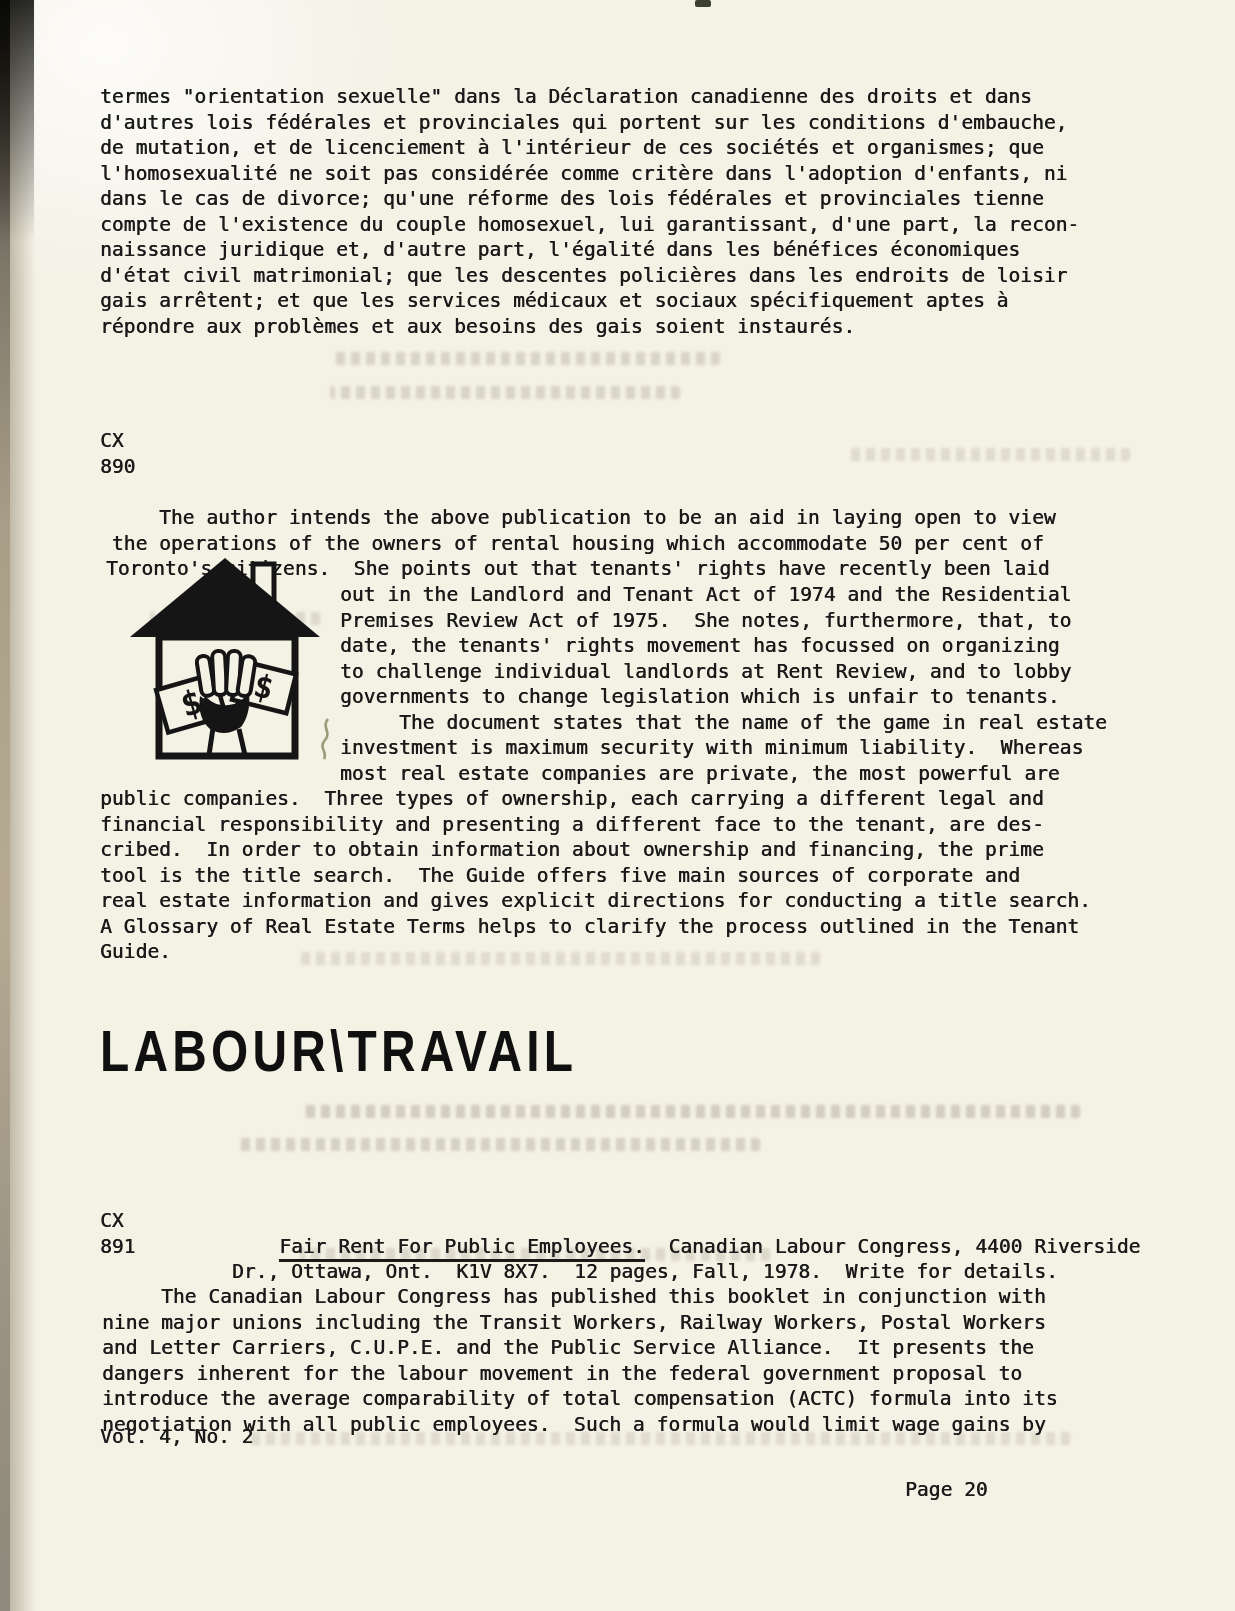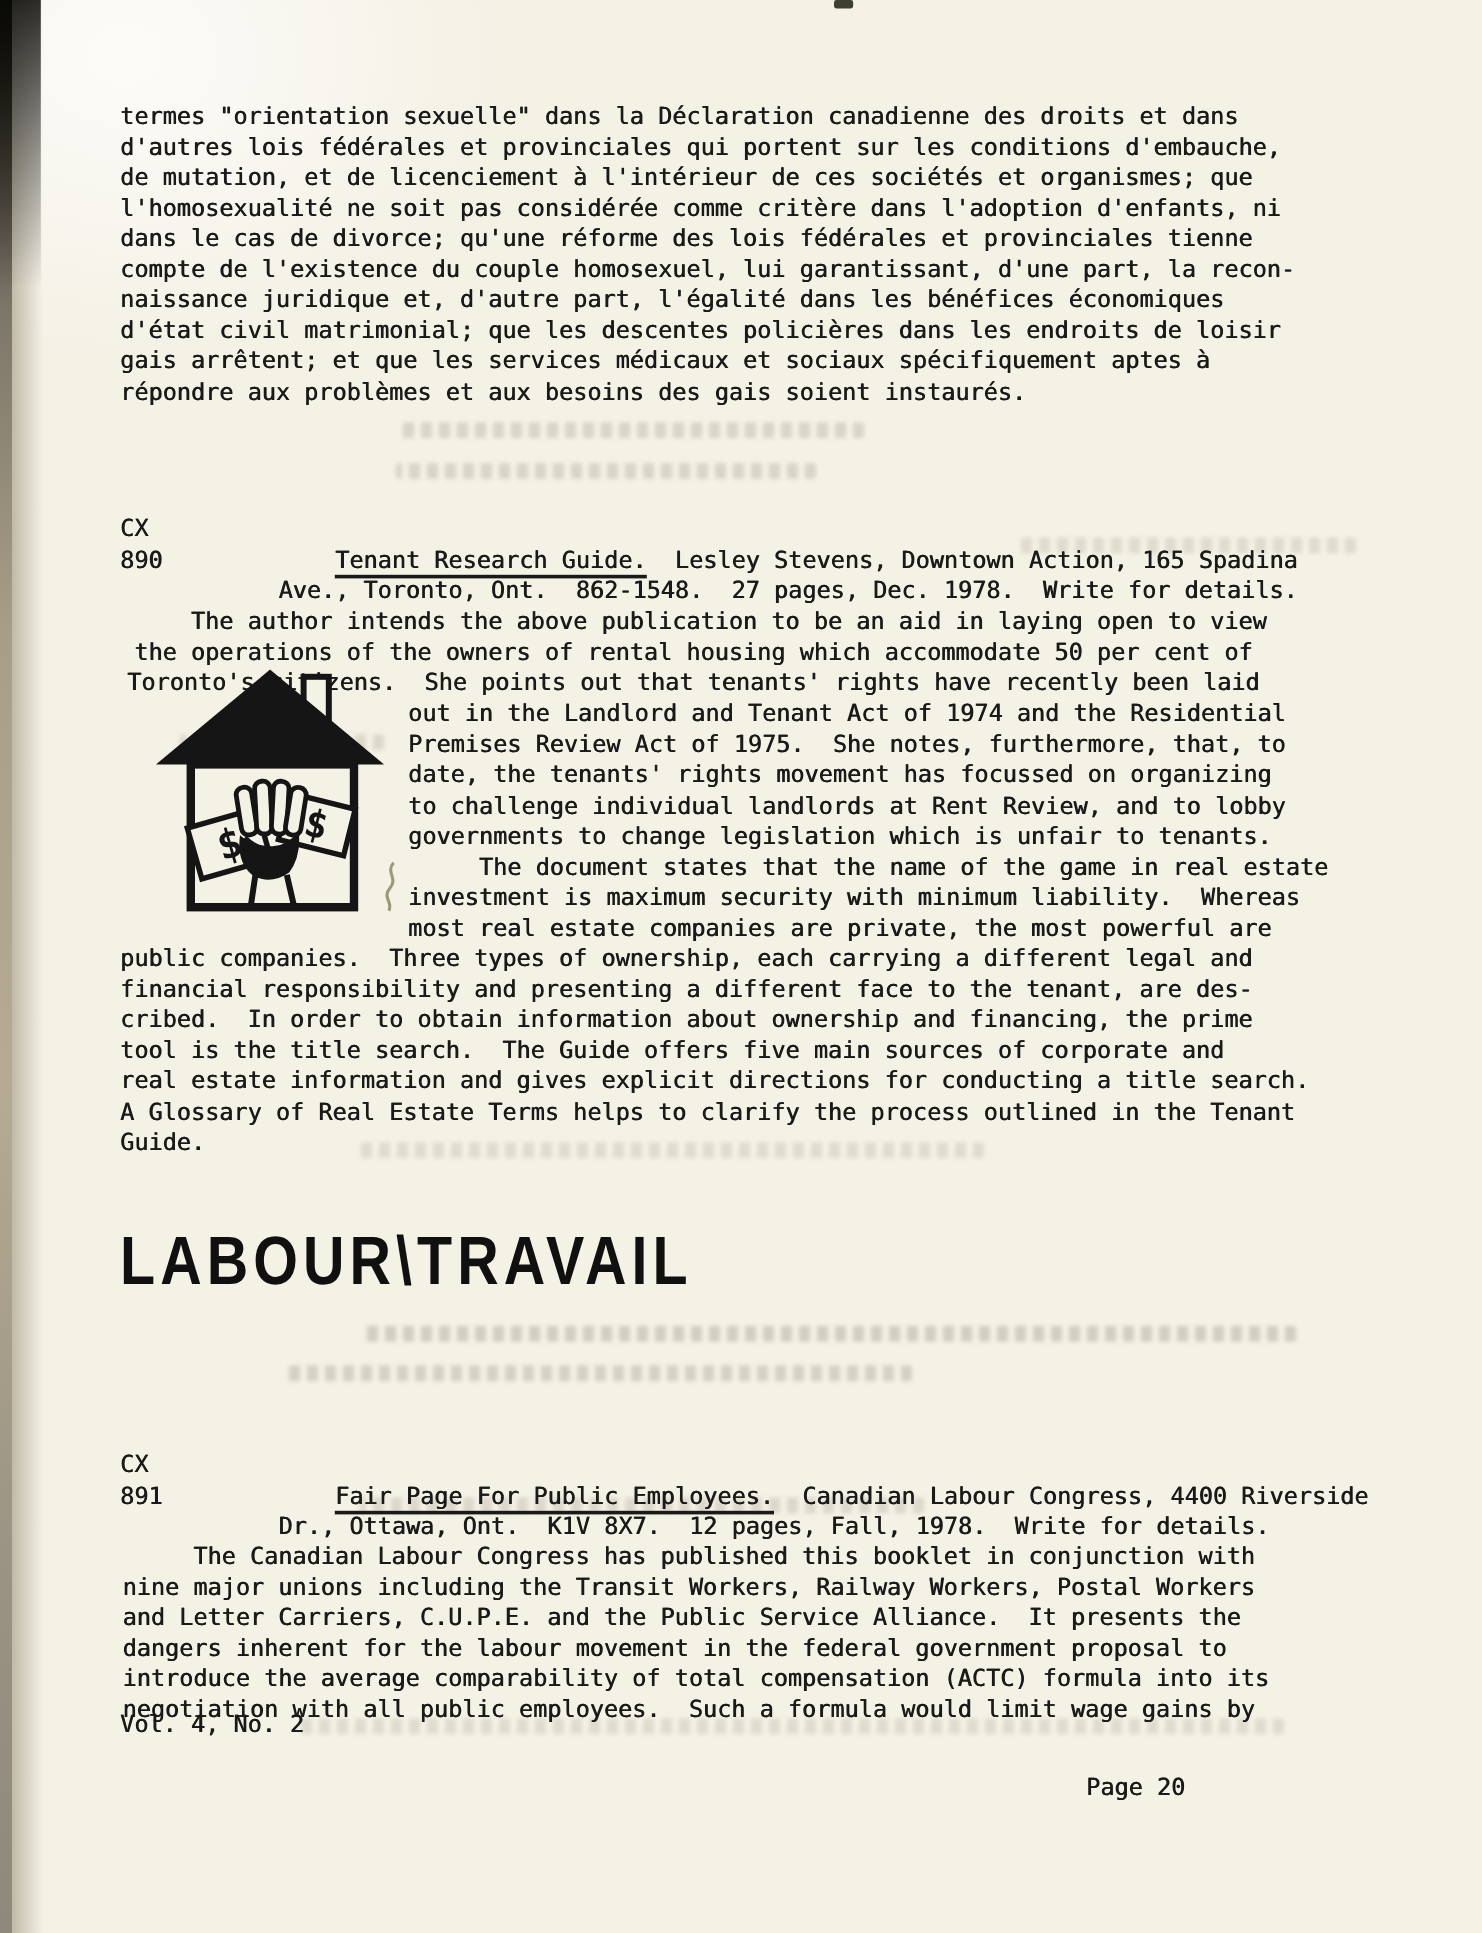--- a/index.html
+++ b/index.html
@@ -95,23 +95,20 @@
 l'homosexualité ne soit pas considérée comme critère dans l'adoption d'enfants, ni
 dans le cas de divorce; qu'une réforme des lois fédérales et provinciales tienne
 compte de l'existence du couple homosexuel, lui garantissant, d'une part, la recon-
 naissance juridique et, d'autre part, l'égalité dans les bénéfices économiques
 d'état civil matrimonial; que les descentes policières dans les endroits de loisir
 gais arrêtent; et que les services médicaux et sociaux spécifiquement aptes à
 répondre aux problèmes et aux besoins des gais soient instaurés.</div>
 
   <div class="mono" style="left:100px; top:428px;">CX
 890</div>
-  <div class="mono" style="left:232px; top:428px;">
-    <span class="ref-title">Tenant Research Guide.</span><span>  Lesley Stevens, Downtown Action, 165 Spadina</span>
-<span>Ave., Toronto, Ont.  862-1548.  27 pages, Dec. 1978.  Write for details.</span></div>
 
   <div class="mono" style="left:100px; top:505px;text-align:center;">     The author intends the above publication to be an aid in laying open to view
 the operations of the owners of rental housing which accommodate 50 per cent of
 Toronto's citizens.  She points out that tenants' rights have recently been laid</div>
 
   <svg class="house-svg" width="194" height="206" viewBox="0 0 194 206">
 
     <rect x="125" y="8" width="21" height="44" fill="#f4f1e5" stroke="#151515" stroke-width="5"></rect>
 
     <polygon points="97,2 2,81 192,81" fill="#151515"></polygon>
@@ -158,21 +155,21 @@
 tool is the title search.  The Guide offers five main sources of corporate and
 real estate information and gives explicit directions for conducting a title search.
 A Glossary of Real Estate Terms helps to clarify the process outlined in the Tenant
 Guide.</div>
 
   <div class="section-heading">LABOUR\TRAVAIL</div>
 
   <div class="mono" style="left:100px; top:1208px;">CX
 891</div>
   <div class="mono" style="left:232px; top:1208px;">
-    <span class="ref-title">Fair Page For Public Employees.</span><span>  Canadian Labour Congress, 4400 Riverside</span>
+    <span class="ref-title">Fair Rent For Public Employees.</span><span>  Canadian Labour Congress, 4400 Riverside</span>
 <span>Dr., Ottawa, Ont.  K1V 8X7.  12 pages, Fall, 1978.  Write for details.</span></div>
 
   <div class="mono" style="left:102px; top:1284px;">     The Canadian Labour Congress has published this booklet in conjunction with
 nine major unions including the Transit Workers, Railway Workers, Postal Workers
 and Letter Carriers, C.U.P.E. and the Public Service Alliance.  It presents the
 dangers inherent for the labour movement in the federal government proposal to
 introduce the average comparability of total compensation (ACTC) formula into its
 negotiation with all public employees.  Such a formula would limit wage gains by</div>
 
   <div class="mono" style="left:100px; top:1424px;">Vol. 4, No. 2</div>

